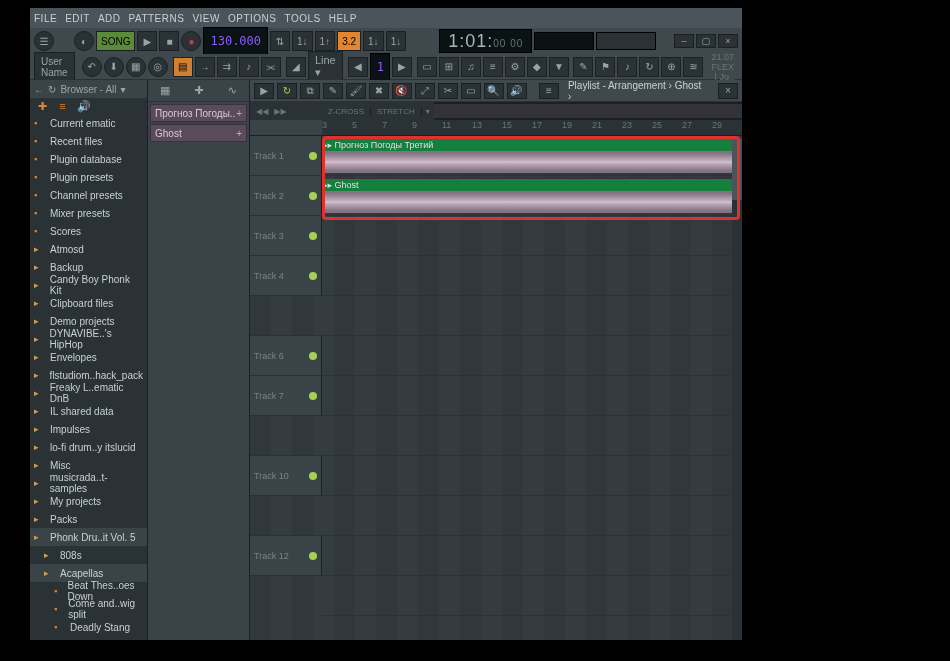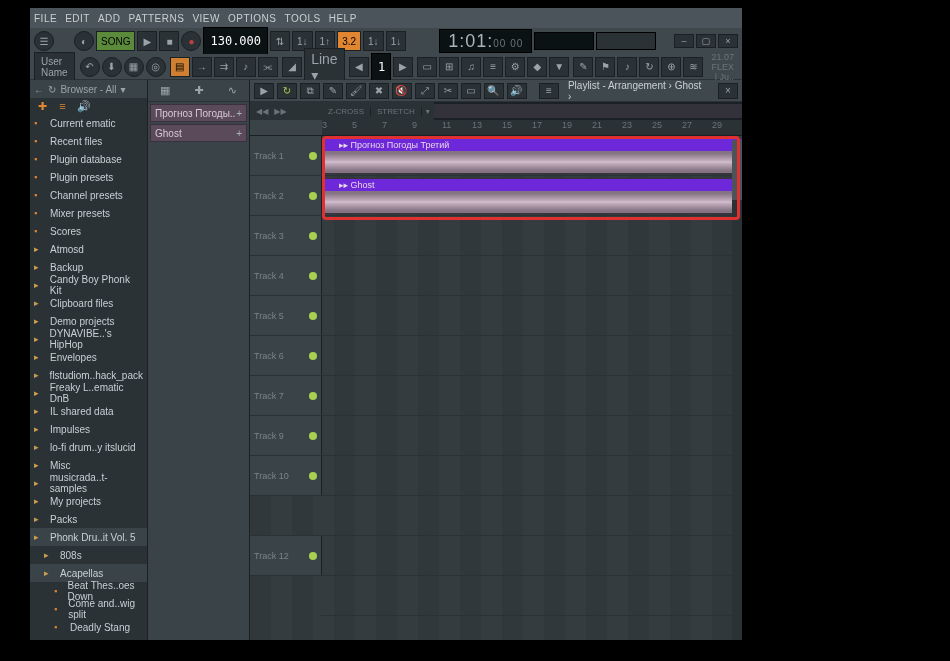--- a/index.html
+++ b/index.html
@@ -10,31 +10,31 @@
 .menubar { height: 20px; background: #4a545a; display: flex; align-items: center; padding: 0 4px; gap: 8px; }
 .menubar span { color: #c8d0d4; font-size: 10px; letter-spacing: 0.5px; cursor: pointer; }
 
 
 .toolbar1 { height: 26px; background: #3f484d; display: flex; align-items: center; padding: 2px 4px; gap: 2px; }
 .btn { background: #2a3236; border: 1px solid #1a2024; padding: 2px 4px; color: #9aa4a8; font-size: 10px; display: inline-flex; align-items: center; justify-content: center; min-width: 20px; height: 20px; cursor: pointer; }
 .btn.circ { border-radius: 50%; width: 20px; }
 .btn.green { background: #5a8a3a; color: #000; }
 .btn.orange { background: #d08030; color: #000; }
 .btn.orange-sel { background: #e08530; color: #000; }
-.lcd { background: #0a1214; color: #ffffff; font-family: monospace; font-size: 12px; padding: 6px 6px; border: 1px solid #000; }
+.lcd { background: #0a1214; color: #8b5cf6; font-family: monospace; font-size: 12px; padding: 6px 6px; border: 1px solid #000; }
 .bigtime { background: #0a1214; color: #a8b4b8; font-family: monospace; font-size: 18px; padding: 0 8px; border: 1px solid #000; letter-spacing: 1px; margin-left: 19px; }
 .timefrac { font-size: 10px; color: #6a7478; }
 .spacer { flex: 1; }
 .wincontrols { display: flex; gap: 2px; }
 .wincontrols .btn { width: 14px; height: 14px; font-size: 9px; }
 
 
 .toolbar2 { height: 26px; background: #3f484d; display: flex; align-items: center; padding: 2px 4px; gap: 2px; border-bottom: 1px solid #2a3236; }
 .username { background: #2a3236; color: #9aa4a8; font-size: 10px; padding: 3px 6px; width: 210px; border: 1px solid #1a2024; }
-.line-sel { background: #2a3236; color: #9aa4a8; font-size: 14px; padding: 2px 6px; border: 1px solid #1a2024; }
+.line-sel { background: #2a3236; color: #9aa4a8; font-size: 11px; padding: 2px 6px; border: 1px solid #1a2024; }
 .ver { color: #6a7478; font-size: 9px; padding: 0 4px; text-align: right; }
 
 
 .main { flex: 1; display: flex; overflow: hidden; }
 
 
 .browser { width: 118px; background: #2a3236; display: flex; flex-direction: column; border-right: 1px solid #1a2024; }
 .browser-head { height: 18px; background: #3a4448; display: flex; align-items: center; padding: 0 4px; gap: 4px; font-size: 10px; color: #9aa4a8; }
 .browser-tabs { height: 16px; background: #2a3236; display: flex; align-items: center; gap: 12px; padding: 0 8px; }
 .browser-tabs span { color: #e08530; font-size: 11px; }
@@ -70,21 +70,21 @@
 
 .tracks { flex: 1; position: relative; overflow: hidden; background: repeating-linear-gradient(to right, #30383b 0, #30383b 21px, #343c40 21px, #343c40 42px); }
 .tracks::before { content: ''; position: absolute; top: 0; left: 71px; right: 0; bottom: 0; background: repeating-linear-gradient(to bottom, transparent 0, transparent 39px, #2a3236 39px, #2a3236 40px); }
 .track-row { height: 40px; display: flex; border-bottom: 1px solid #2a3236; position: relative; }
 .track-head { width: 72px; background: #3a4448; display: flex; align-items: center; padding: 0 4px; font-size: 9px; color: #7a8488; border-right: 1px solid #1a2024; justify-content: space-between; }
 .track-head .dot { width: 8px; height: 8px; background: #a8d050; border-radius: 50%; }
 .track-content { flex: 1; position: relative; }
 
 
 .clip { position: absolute; top: 2px; height: 36px; background: #5a4a5a; border: 1px solid #3a3040; }
-.clip-label { position: absolute; top: 0; left: 0; right: 0; height: 12px; background: #6d28d9; color: #e8d8e8; font-size: 9px; padding: 0 16px; display: flex; align-items: center; }
+.clip-label { position: absolute; top: 0; left: 0; right: 0; height: 12px; background: #15803d; color: #e8d8e8; font-size: 9px; padding: 0 0; display: flex; align-items: center; }
 .clip-wave { position: absolute; top: 12px; left: 0; right: 0; bottom: 0; background: linear-gradient(to bottom, #8a7a8a 10%, #d8c0d0 45%, #e8d8e8 50%, #d8c0d0 55%, #8a7a8a 90%); opacity: 0.85; }
 .highlight { position: absolute; border: 3px solid #e03030; border-radius: 4px; pointer-events: none; z-index: 10; }
 
 .scrollbar-v { position: absolute; right: 0; top: 60px; bottom: 0; width: 10px; background: #2a3236; }
 .scrollbar-v .thumb { position: absolute; top: 0; width: 100%; height: 60px; background: #4a545a; }
 </style>
 </head>
 <body>
 
 <div class="app">
@@ -410,45 +410,37 @@
             <div class="track-content"></div>
           </div>
           <div class="track-row">
             <div class="track-head">
               <span>Track 4</span>
               <span class="dot"></span>
             </div>
             <div class="track-content"></div>
           </div>
           <div class="track-row">
-            <div class="track-head">
-              <span>Track 5</span>
-              <span class="dot"></span>
-            </div>
             <div class="track-content"></div>
           </div>
           <div class="track-row">
             <div class="track-head">
               <span>Track 6</span>
               <span class="dot"></span>
             </div>
             <div class="track-content"></div>
           </div>
           <div class="track-row">
             <div class="track-head">
               <span>Track 7</span>
               <span class="dot"></span>
             </div>
             <div class="track-content"></div>
           </div>
           <div class="track-row">
-            <div class="track-head">
-              <span>Track 9</span>
-              <span class="dot"></span>
-            </div>
             <div class="track-content"></div>
           </div>
           <div class="track-row">
             <div class="track-head">
               <span>Track 10</span>
               <span class="dot"></span>
             </div>
             <div class="track-content"></div>
           </div>
           <div class="track-row">

